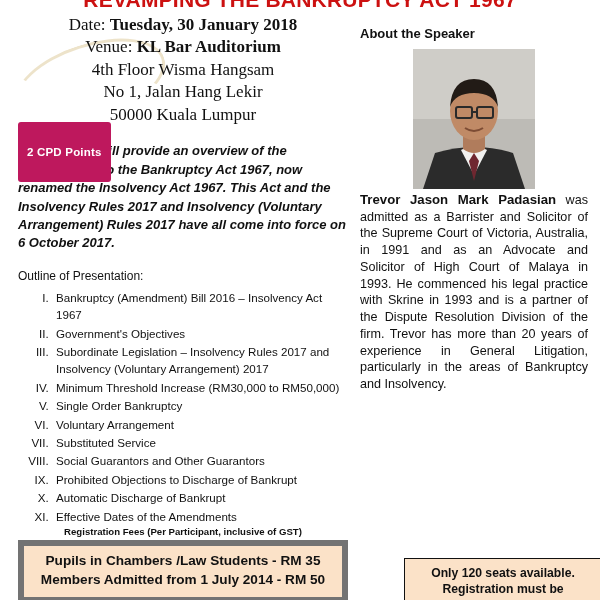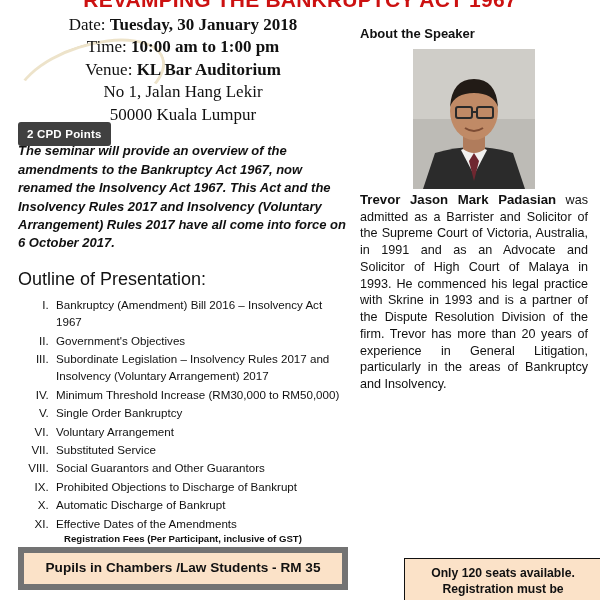--- a/index.html
+++ b/index.html
@@ -83,42 +83,42 @@
   }
   .meta .row { white-space: nowrap; }
   .meta .lbl { font-weight: normal; }
   .meta .val { font-weight: bold; }
   .meta .addr { font-weight: normal; }
 
   .cpd-badge {
     position: absolute;
     left: 0px;
     top: 108px;
-    background: #404040;
+    background: #be185d;
     color: #ffffff;
     font-weight: bold;
     font-size: 11.5px;
-    padding: 6px 9px;
+    padding: 24px 9px;
     border-radius: 3px;
     letter-spacing: 0.2px;
   }
 
   .blurb {
     margin-top: 16px;
     font-family: "Liberation Sans", sans-serif;
     font-style: italic;
     font-weight: bold;
     font-size: 13px;
     line-height: 1.42;
     color: #111;
   }
 
   .outline-title {
     margin-top: 16px;
-    font-size: 18px;
+    font-size: 12px;
     color: #111;
     font-family: "Liberation Sans", sans-serif;
   }
   ol.outline {
     margin: 6px 0 0 0;
     padding-left: 34px;
     list-style: upper-roman;
     font-size: 11.6px;
     line-height: 1.5;
     color: #111;
@@ -210,27 +210,24 @@
   <div class="title-bar">REVAMPING THE BANKRUPTCY ACT 1967</div>
 
   <div class="left-col">
 
     <div class="meta">
       <div class="row">
         <span class="lbl">Date:</span>
         <span class="val">Tuesday, 30 January 2018</span>
       </div>
       <div class="row">
-        <span class="lbl">Time:</span>
-        <span class="val">10:00 am to 1:00 pm</span>
-      </div>
-      <div class="row">
         <span class="lbl">Venue:</span>
         <span class="val">KL Bar Auditorium</span>
       </div>
+      <div class="addr">4th Floor Wisma Hangsam</div>
       <div class="addr">No 1, Jalan Hang Lekir</div>
       <div class="addr">50000 Kuala Lumpur</div>
     </div>
 
     <div class="cpd-badge">2 CPD Points</div>
 
     <div class="blurb">The seminar will provide an overview of the amendments to the Bankruptcy Act 1967, now renamed the Insolvency Act 1967. This Act and the Insolvency Rules 2017 and Insolvency (Voluntary Arrangement) Rules 2017 have all come into force on 6 October 2017.</div>
 
     <div class="outline-title">Outline of Presentation:</div>
     <ol class="outline">
@@ -243,20 +240,21 @@
       <li>Substituted Service</li>
       <li>Social Guarantors and Other Guarantors</li>
       <li>Prohibited Objections to Discharge of Bankrupt</li>
       <li>Automatic Discharge of Bankrupt</li>
       <li>Effective Dates of the Amendments</li>
     </ol>
 
     <div class="fees-title">Registration Fees (Per Participant, inclusive of GST)</div>
     <div class="fees-box">
       <div>Pupils in Chambers /Law Students - RM 35</div>
+      <div>Members Admitted from 1 July 2014 - RM 50</div>
     </div>
   </div>
 
   <div class="right-col">
     <div class="about-speaker">About the Speaker</div>
 
     <div class="photo">
       <svg width="122" height="140" viewBox="0 0 122 140">
         <rect x="0" y="0" width="122" height="140" fill="#dddbd6"></rect>
 

